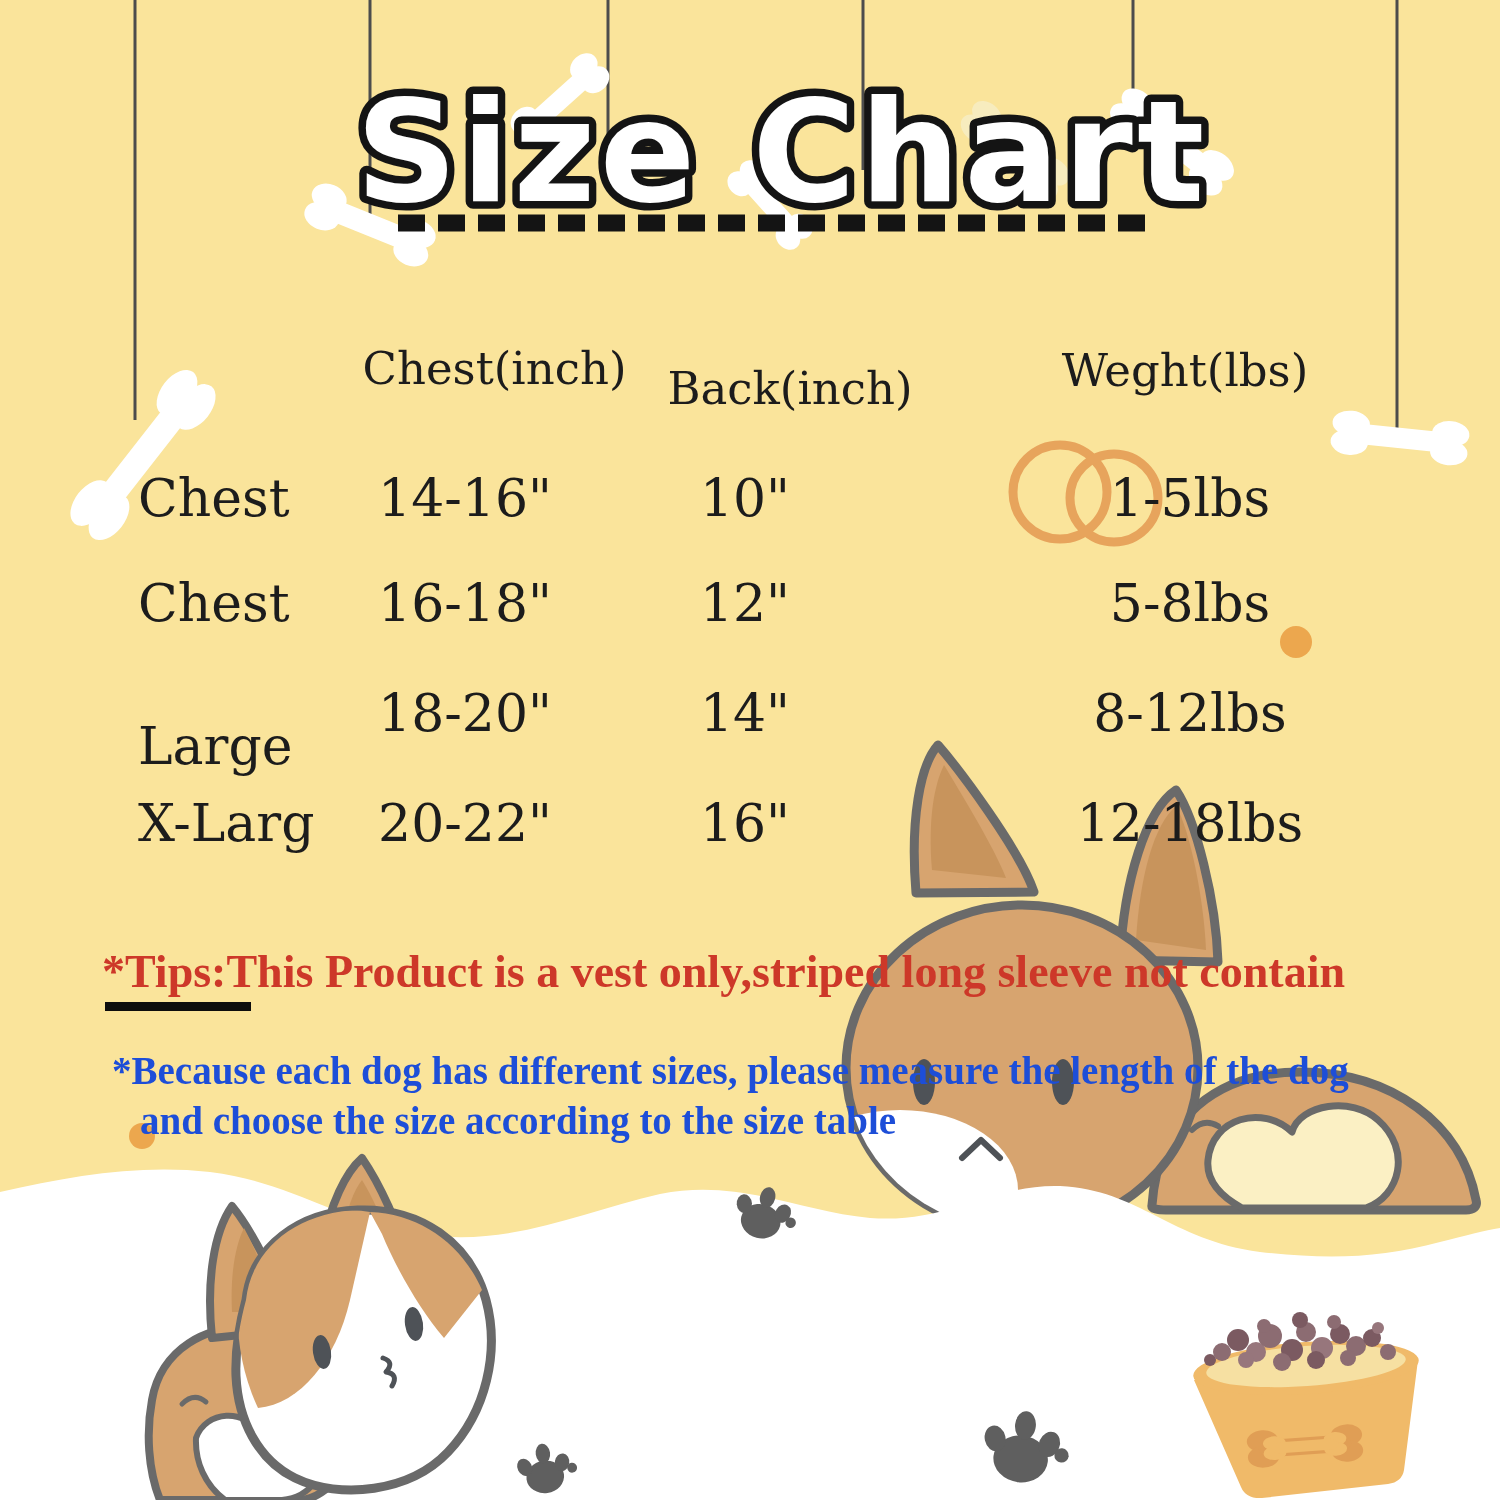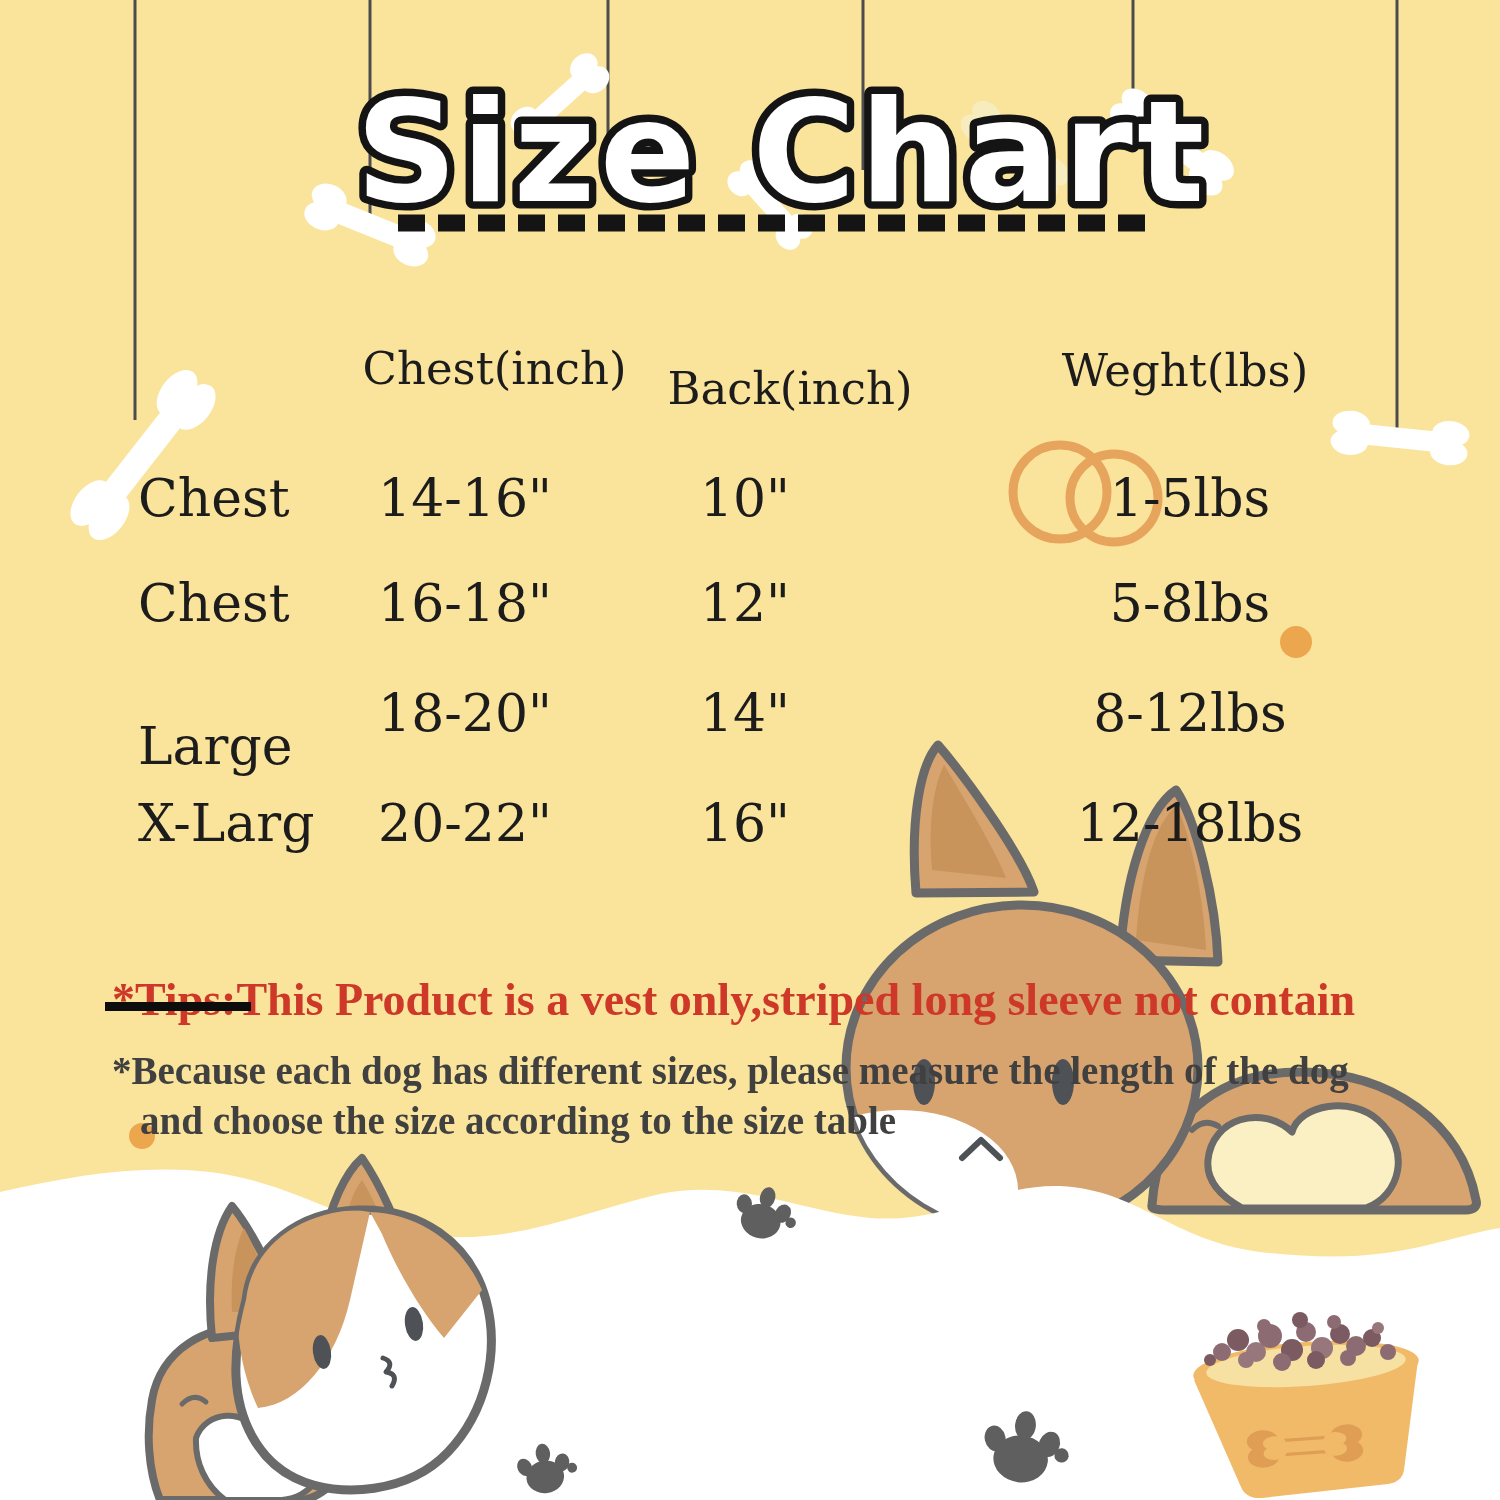--- a/index.html
+++ b/index.html
@@ -7,21 +7,21 @@
     position:relative; width:1500px; height:1500px; overflow:hidden;
     background:#FAE49B; font-family:"DejaVu Serif", serif;
   }
   .stage svg.scene { position:absolute; left:0; top:0; z-index:1; }
   .txt { position:absolute; z-index:2; color:#1c1c1c; white-space:nowrap; }
   .hdr { font-size:45px; text-align:center; }
   .cell { font-size:52px; text-align:center; }
   .rowlabel { font-size:52px; text-align:left; }
   .tip { font-family:"Liberation Serif", serif; font-weight:bold; font-size:46px; color:#CD3829; }
   .tipline { position:absolute; z-index:2; background:#0d0d0d; }
-  .note { font-family:"Liberation Serif", serif; font-weight:bold; font-size:39px; color:#404040; }
+  .note { font-family:"Liberation Serif", serif; font-weight:bold; font-size:39px; color:#1d4ed8; }
   .title-text {
     font-family:"DejaVu Sans", sans-serif; font-weight:bold; font-size:141px;
     letter-spacing:4px; fill:#ffffff; stroke:#141414; stroke-width:15px;
     paint-order:stroke; stroke-linejoin:round;
   }
 </style>
 </head>
 <body>
 
 <div class="stage">
@@ -174,18 +174,18 @@
     <div class="txt cell" style="left:1030px; top:683px; width:320px;">8-12lbs</div>
   </div>
 
   <div>
     <div class="txt rowlabel" style="left:138px; top:793px;">X-Larg</div>
     <div class="txt cell" style="left:330px; top:793px; width:270px;">20-22"</div>
     <div class="txt cell" style="left:640px; top:793px; width:210px;">16"</div>
     <div class="txt cell" style="left:1030px; top:793px; width:320px;">12-18lbs</div>
   </div>
 
-  <div class="txt tip" style="left:112px; top:945px;margin-top:28px;">*Tips:This Product is a vest only,striped long sleeve not contain</div>
+  <div class="txt tip" style="left:102px; top:945px;">*Tips:This Product is a vest only,striped long sleeve not contain</div>
   <div class="tipline" style="left:105px; top:1002px; width:146px; height:9px;"></div>
   <div class="txt note" style="left:112px; top:1048px;">*Because each dog has different sizes, please measure the length of the dog</div>
   <div class="txt note" style="left:140px; top:1098px;">and choose the size according to the size table</div>
 
 </div>
 
 </body></html>

